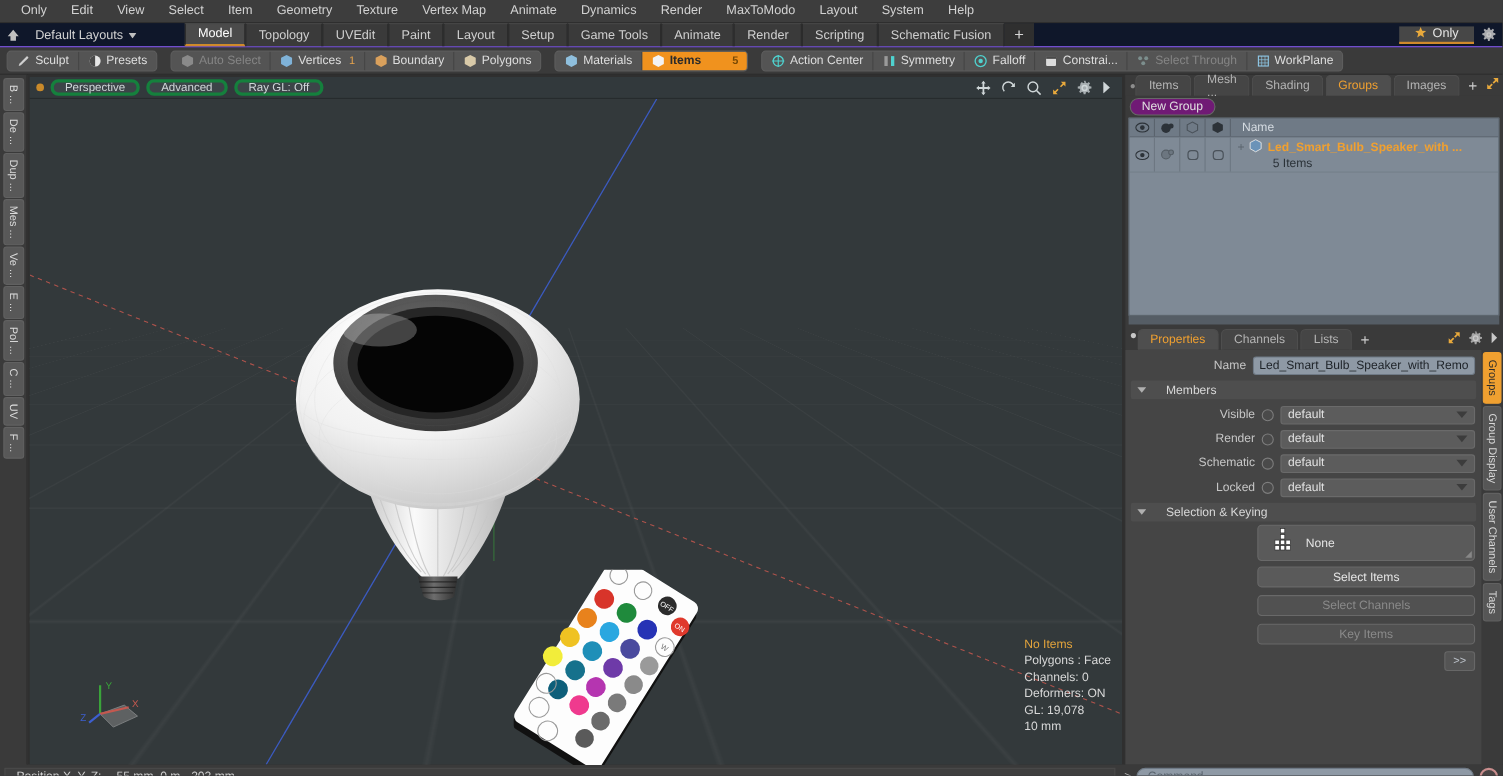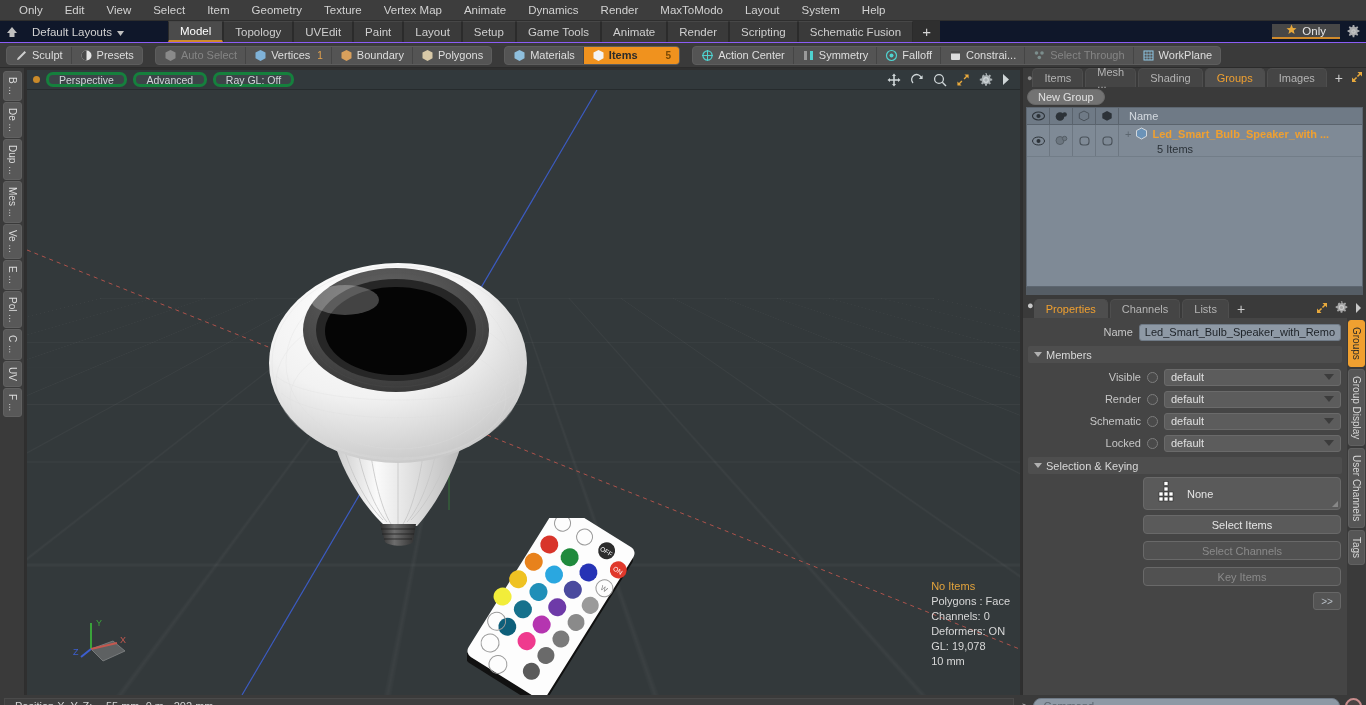--- a/index.html
+++ b/index.html
@@ -155,21 +155,21 @@
     color: #b4b4b4; background: #454545;
     border-top-left-radius: 5px; border-top-right-radius: 5px;
     margin-right: 2px; border: 1px solid #4e4e4e; border-bottom: none;
   }
   .ptab.active { background: #4e4e4e; color: #f0a030; }
   .ptab.plus { background: transparent; border: none; font-size: 14px; color: #ccc; padding: 0 6px;}
   .ptab-right { margin-left:auto; display:flex; align-items:center; gap:7px; padding-right: 4px; color: #c9c9c9;}
 
   .newgroup-row { height: 20px; padding: 2px 4px; display: flex; }
   .newgroup-btn {
-    height: 16px; padding: 0 10px; background: #737373;
+    height: 16px; padding: 0 10px; background: #701a75;
     border: 1px solid #686868; border-radius: 8px;
     display: flex; align-items: center; font-size: 11px; color: #e0e0e0;
   }
 
   .grouplist { margin: 0 3px; background: #7f8a96; border: 1px solid #5d6670; height: 180px; display:flex; flex-direction:column;}
   .gl-head { height: 17px; background: #6f7a86; display: flex; align-items: stretch; border-bottom: 1px solid #5a636d;}
   .gl-col { width: 23px; border-right: 1px solid #5a636d; display: flex; align-items: center; justify-content: center;}
   .gl-namecol { flex: 1; display: flex; align-items: center; padding-left: 10px; font-size: 11px; color: #d4dae0; }
   .gl-row { height: 32px; display: flex; align-items: stretch; background: #7f8a96; border-bottom: 1px solid #727d88;}
   .gl-row .gl-col { border-right: 1px solid #6d7782; }
@@ -190,21 +190,21 @@
   .prop-body { flex: 1; background: #454545; padding-top: 3px; overflow: hidden; }
   .rowline { display: flex; align-items: center; height: 22px; padding: 0 6px; gap: 6px; }
   .rowlabel { width: 112px; text-align: right; font-size: 11px; color: #c6c6c6; }
   .field {
     flex: 1; height: 17px; background: #8e99a5; border: 1px solid #6f7a86;
     border-radius: 3px; display: flex; align-items: center; padding: 0 5px;
     font-size: 11px; color: #1d2227;
   }
   .section {
     margin: 3px 5px; height: 17px; background: #4e4e4e;
-    display: flex; align-items: center; gap: 4px; padding: 0 6px;
+    display: flex; align-items: center; gap: 18px; padding: 0 6px;
     font-size: 11px; color: #d8d8d8; border-radius: 2px;
   }
   .tri { width:0;height:0;border-left:4px solid transparent;border-right:4px solid transparent;border-top:5px solid #b0b0b0;}
   .radio { width: 11px; height: 11px; border-radius: 50%; border: 1px solid #7d7d7d; background: #4a4a4a; flex:0 0 auto;}
   .dropdown {
     flex: 1; height: 17px; background: #5c5c5c; border: 1px solid #6a6a6a;
     border-radius: 3px; display: flex; align-items: center; padding: 0 6px;
     font-size: 11px; color: #e0e0e0; position: relative;
   }
   .dropdown .caret {

